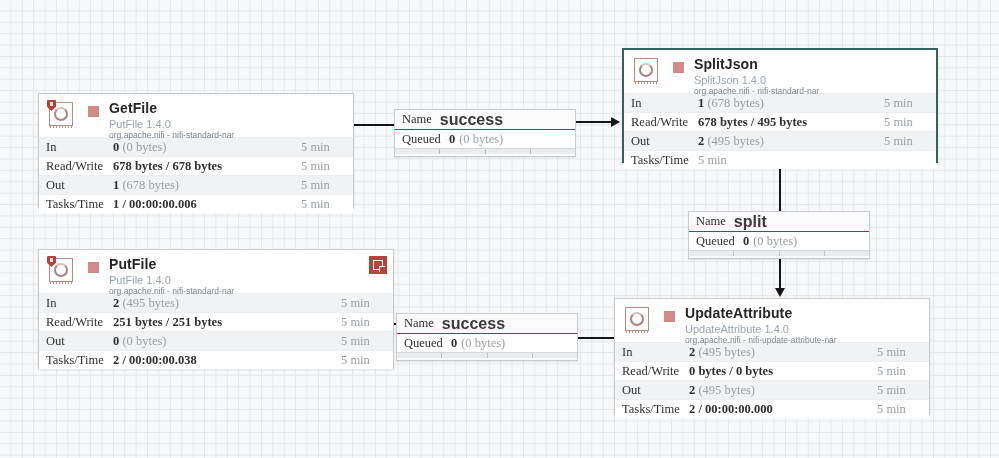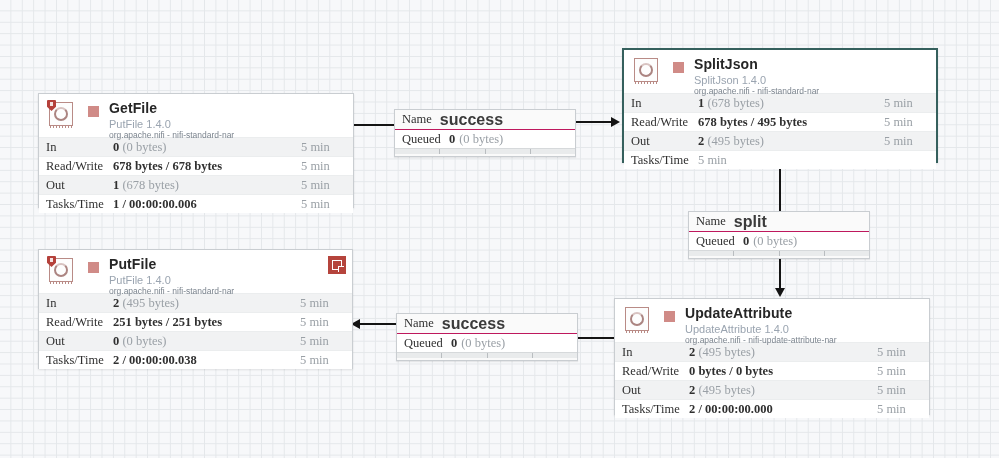--- a/index.html
+++ b/index.html
@@ -349,21 +349,21 @@
         <div class="stat-value"><b>2</b> <span>(495 bytes)</span></div>
         <div class="stat-time">5 min</div>
       </div>
       <div class="stat-row even">
         <div class="stat-label">Tasks/Time</div>
         <div class="stat-time">5 min</div>
       </div>
     </div>
   </div>
 
-  <div class="processor" style="left:38px; top:249px; width:315px; height:120px;">
+  <div class="processor" style="left:38px; top:249px; width:356px; height:120px;">
     <div class="proc-head">
       <div class="proc-icon">
         <div class="frame"></div>
           <div class="circ"></div>
           <div class="pins"></div>
         <div class="shield"></div>
       </div>
       <div class="stop-square"></div>
       <div class="proc-titles">
         <div class="proc-name">PutFile</div>

